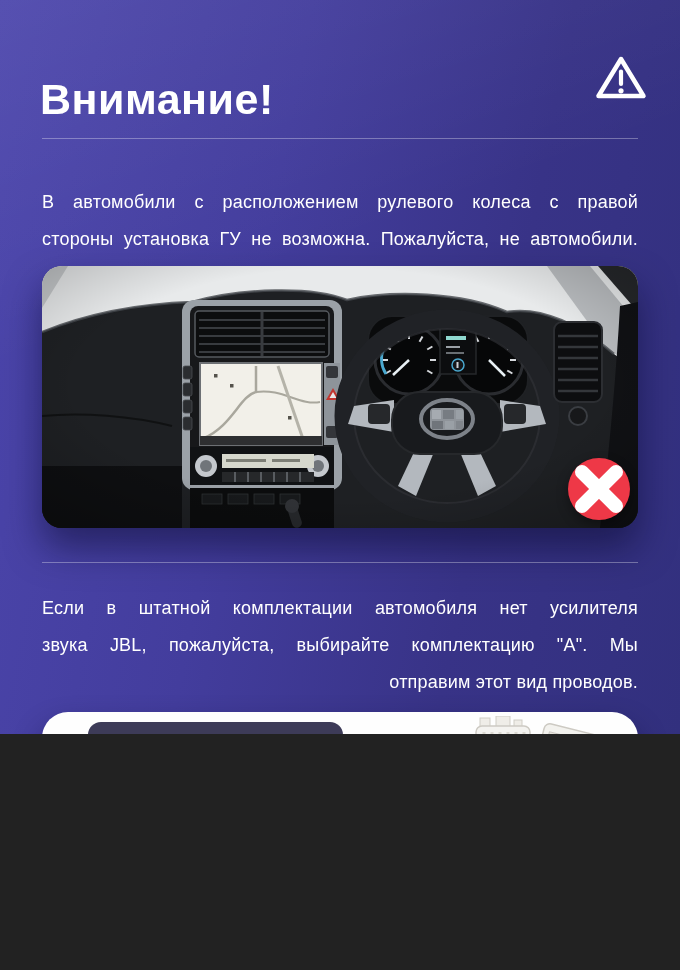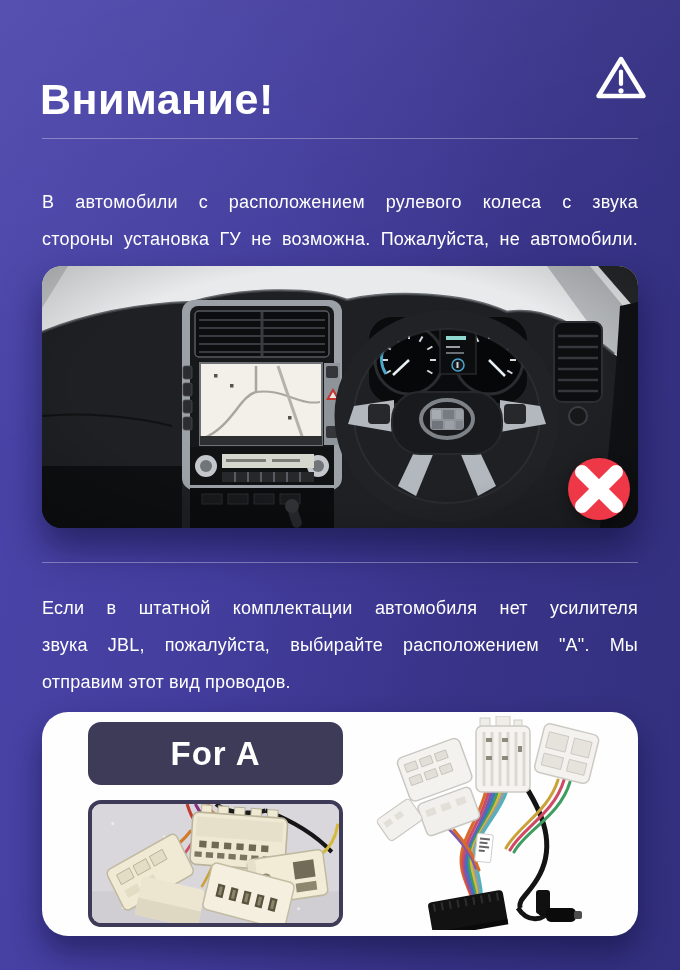--- a/index.html
+++ b/index.html
@@ -1,34 +1,34 @@
 <!DOCTYPE html>
 <html><head>
 <meta charset="utf-8">
 <style>
   html,body{margin:0;padding:0;background:#222;}
   .page{
-    position:relative;width:680px;height:970px;overflow:hidden;
+    position:relative;width:680px;height:734px;overflow:hidden;
     font-family:"Liberation Sans","DejaVu Sans",sans-serif;
     background:
       linear-gradient(160deg, rgba(255,255,255,0.06) 0%, rgba(255,255,255,0) 38%),
       linear-gradient(101deg, #4c46ac 0%, #433d9d 38%, #383387 70%, #32307e 100%);
   }
   .abs{position:absolute;}
   .page-title{
     left:40px;top:48px;color:#ffffff;font-size:43px;font-weight:bold;
     letter-spacing:0.5px;line-height:1.05;
   }
   .warn-icon{left:594px;top:54px;width:54px;height:48px;}
   .h-divider{left:42px;width:596px;height:1px;background:rgba(255,255,255,0.32);}
   .div-top{top:138px;}
   .div-mid{top:562px;}
   .para{left:42px;width:596px;color:#ffffff;font-size:18px;line-height:37px;letter-spacing:0.2px;}
   .para .jline{display:block;text-align:justify;text-align-last:justify;-moz-text-align-last:justify;}
-  .para .lline{display:block;text-align:left;}
+  .para .lline{display:block;text-align:right;}
   .notice1{top:166px;}
   .notice2{top:572px;}
   .photo{
     left:42px;top:266px;width:596px;height:262px;border-radius:20px;overflow:hidden;
     background:#17181b;box-shadow:0 20px 36px rgba(8,8,42,0.5);
   }
   .photo svg{display:block;width:100%;height:100%;}
   .x-badge{
     left:526px;top:192px;width:62px;height:62px;border-radius:50%;
     background:#ee3847;display:flex;align-items:center;justify-content:center;
@@ -60,21 +60,21 @@
 
   <svg class="abs warn-icon" viewBox="0 0 54 48">
     <path d="M27,5 L49.5,42 H4.5 Z" fill="none" stroke="#ffffff" stroke-width="4.5" stroke-linejoin="round"></path>
     <line x1="27" y1="17.5" x2="27" y2="30" stroke="#ffffff" stroke-width="4.2" stroke-linecap="round"></line>
     <circle cx="27" cy="36.8" r="2.6" fill="#ffffff"></circle>
   </svg>
 
   <div class="abs h-divider div-top"></div>
 
   <p class="abs para notice1">
-    <span class="jline">В автомобили с расположением рулевого колеса с звука</span>
+    <span class="jline">В автомобили с расположением рулевого колеса с правой</span>
     <span class="jline">стороны установка ГУ не возможна. Пожалуйста, не автомобили.</span>
   </p>
 
   <div class="abs photo">
     <svg viewBox="0 0 596 262" preserveAspectRatio="none">
       <defs>
         <radialGradient id="vig" cx="0.5" cy="0.45" r="0.8">
           <stop offset="0.55" stop-color="#000000" stop-opacity="0"></stop>
           <stop offset="1" stop-color="#000000" stop-opacity="0.3"></stop>
         </radialGradient>
@@ -236,21 +236,21 @@
         <line x1="9" y1="9" x2="31" y2="31" stroke="#ffffff" stroke-width="9" stroke-linecap="round"></line>
         <line x1="31" y1="9" x2="9" y2="31" stroke="#ffffff" stroke-width="9" stroke-linecap="round"></line>
       </svg>
     </div>
   </div>
 
   <div class="abs h-divider div-mid"></div>
 
   <p class="abs para notice2">
     <span class="jline">Если в штатной комплектации автомобиля нет усилителя</span>
-    <span class="jline">звука JBL, пожалуйста, выбирайте расположением "A". Мы</span>
+    <span class="jline">звука JBL, пожалуйста, выбирайте комплектацию "A". Мы</span>
     <span class="lline">отправим этот вид проводов.</span>
   </p>
 
   <div class="abs card">
 
     <div class="abs for-a-box">
       <span class="for-a-label">For A</span>
     </div>
 
     <div class="abs conn-frame">

